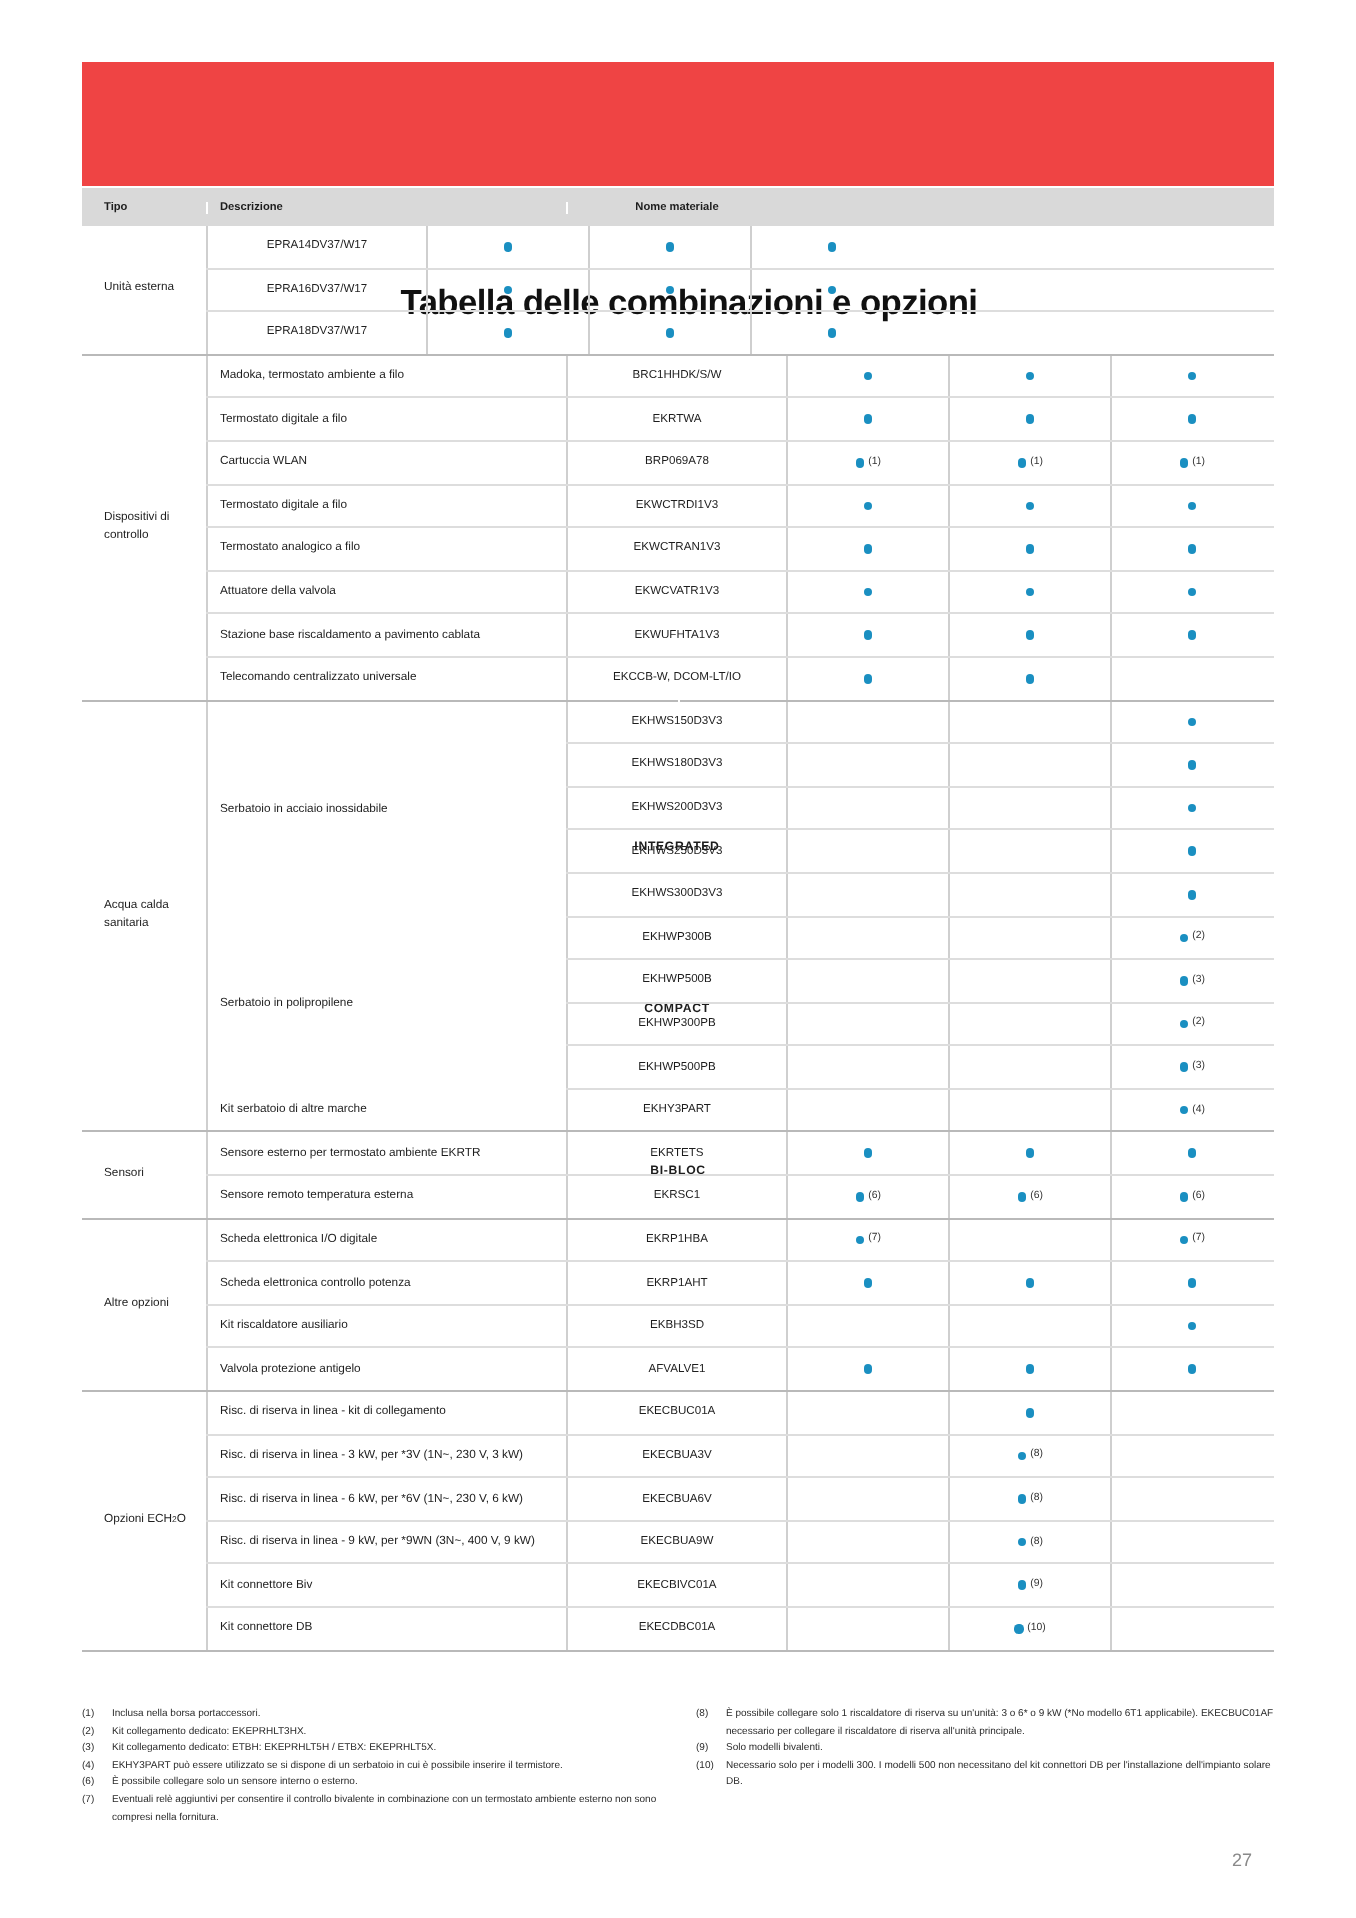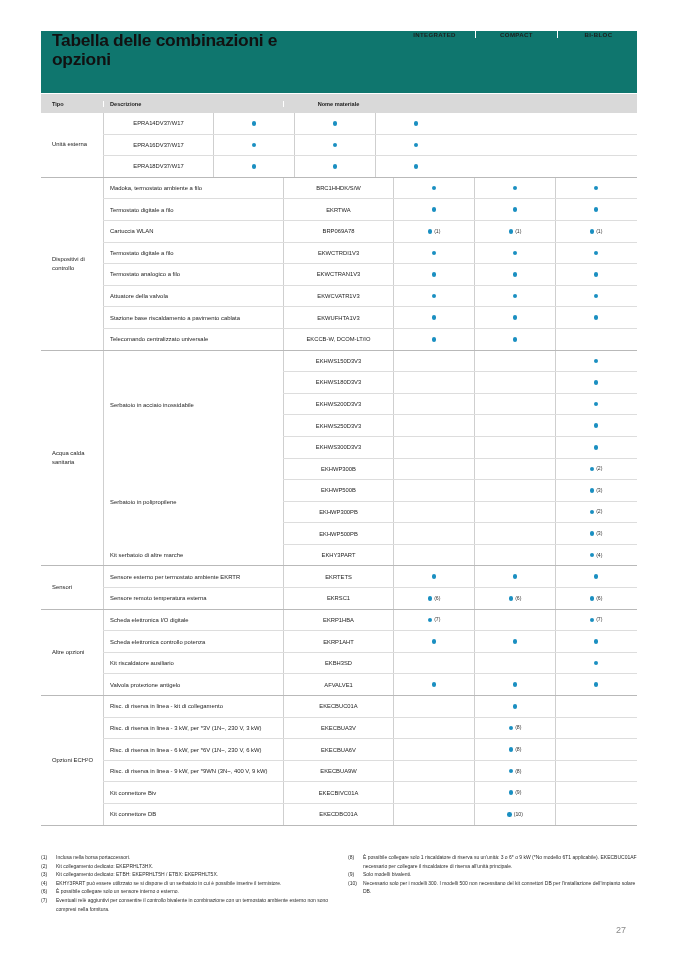--- a/index.html
+++ b/index.html
@@ -25,23 +25,24 @@
   .sheet {
     position: absolute;
     left: 41px;
     top: 31px;
     width: 596px;
   }
 
   
   .title-band {
     display: flex;
-    align-items: flex-start;
-    background: #0f766e;
+    align-items: center;
+    background: #ef4444;
     height: 62px;
+    flex-direction: column;
   }
   .title-cell {
     flex: 0 0 242px;
     display: flex;
     align-items: center;
     padding-left: 11px;
     box-sizing: border-box;
   }
   .title-text {
     font-size: 17.4px;

